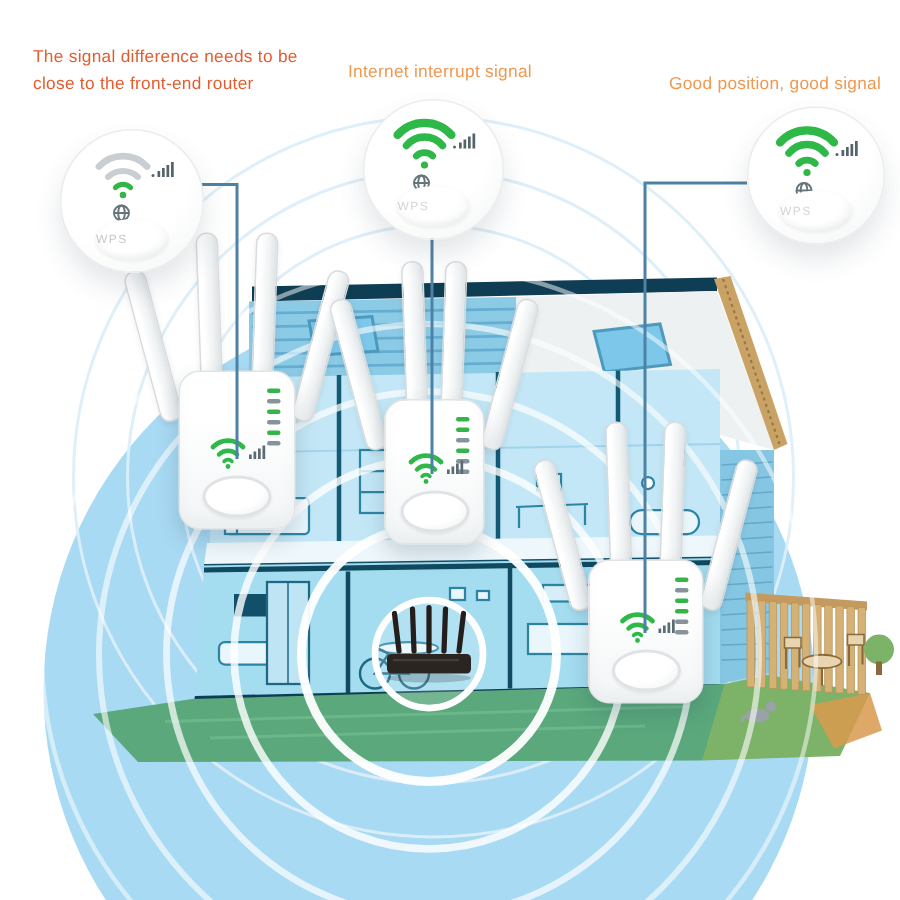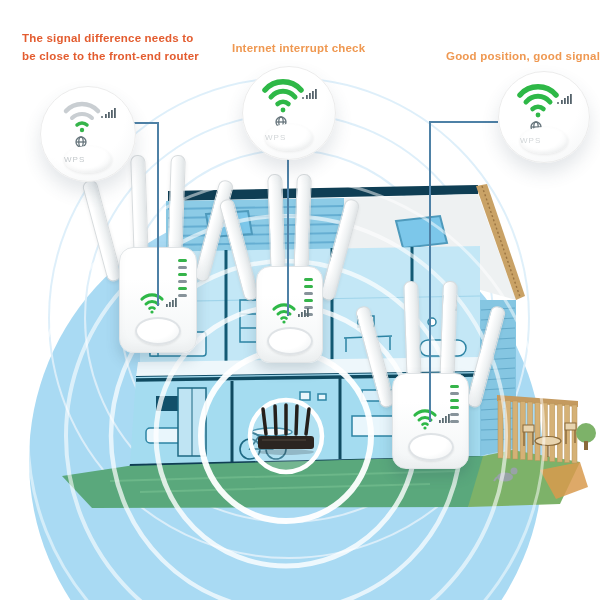--- a/index.html
+++ b/index.html
@@ -1,20 +1,20 @@
 <!DOCTYPE html>
 <html><head>
 <meta charset="utf-8">
 <style>
   html,body{margin:0;padding:0;background:#fff;}
   .canvas{position:relative;width:600px;height:600px;background:#ffffff;overflow:hidden;
           font-family:"Liberation Sans",sans-serif;}
   .layer{position:absolute;left:0;top:0;}
   
-  .caption{position:absolute;font-size:11.5px;line-height:1.55;letter-spacing:.2px;z-index:6;font-weight:bold;}
+  .caption{position:absolute;font-size:11.5px;line-height:1.55;letter-spacing:.2px;z-index:6;}
   .caption.left{left:22px;top:30px;width:182px;}
   .caption.middle{left:232px;top:40px;width:200px;}
   .caption.right{left:446px;top:48px;width:160px;}
   
   .disc{position:absolute;border-radius:50%;z-index:5;border:1px solid #ececec;
         background:radial-gradient(circle at 38% 30%, #ffffff 55%, #f1f3f4);
         box-shadow:0 10px 18px rgba(60,80,100,.14);}
   .disc svg{position:absolute;left:50%;transform:translateX(-50%);top:9px;}
   .wps-btn{position:absolute;left:50%;transform:translateX(-50%);bottom:8px;width:48px;height:27px;
         border-radius:50%;border:2px solid #dcе0e3;border-color:#dce0e3;
@@ -386,16 +386,16 @@
         <ellipse cx="24" cy="46" rx="2.2" ry="5"></ellipse>
         <path d="M19,46 h10"></path>
       </g>
     </svg>
     <div class="wps-btn">
       <span class="wps-text">WPS</span>
     </div>
   </div>
 
   <div class="caption left" style="color: rgb(227, 92, 47);">The signal difference needs to be close to the front-end router</div>
-  <div class="caption middle" style="color: rgb(239, 152, 81);">Internet interrupt check</div>
+  <div class="caption middle" style="color: rgb(239, 152, 81);">Internet interrupt signal</div>
   <div class="caption right" style="color: rgb(239, 152, 81);">Good position, good signal</div>
 
 </div>
 
 </body></html>

